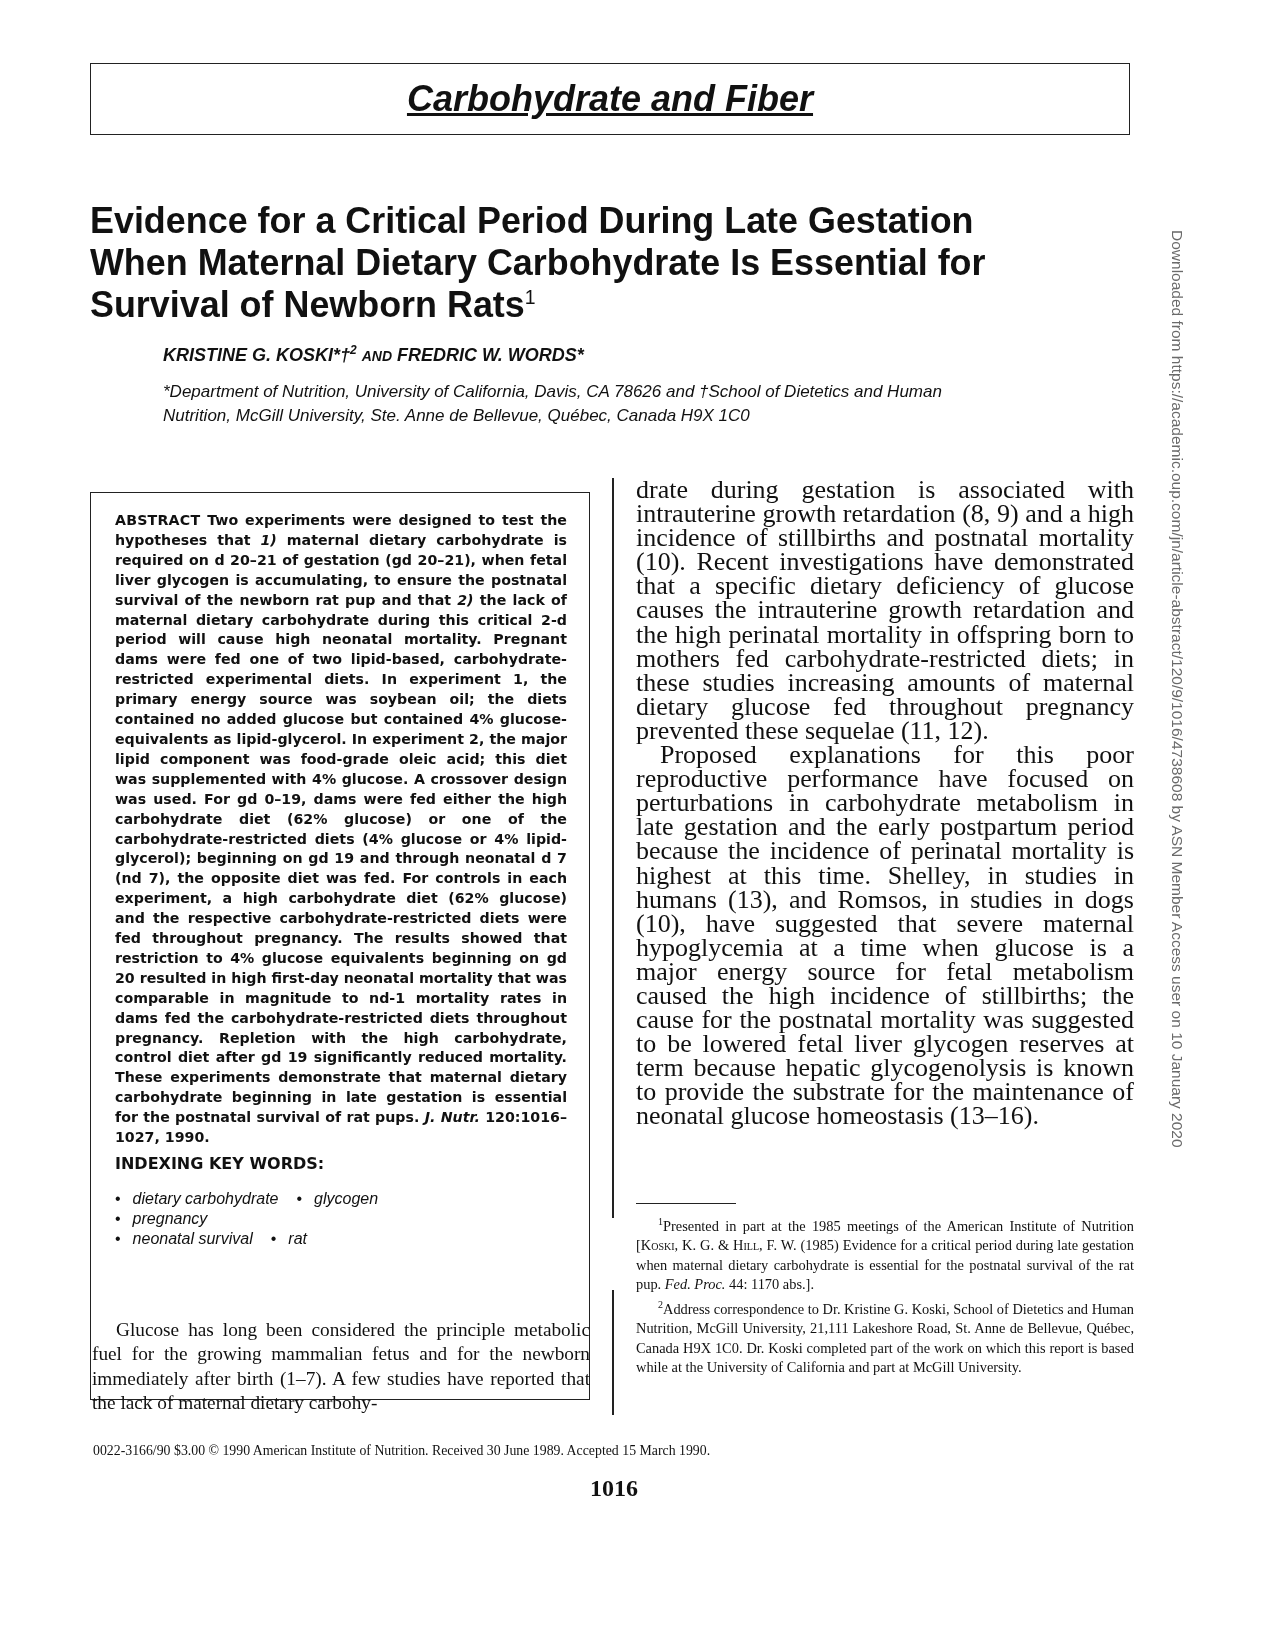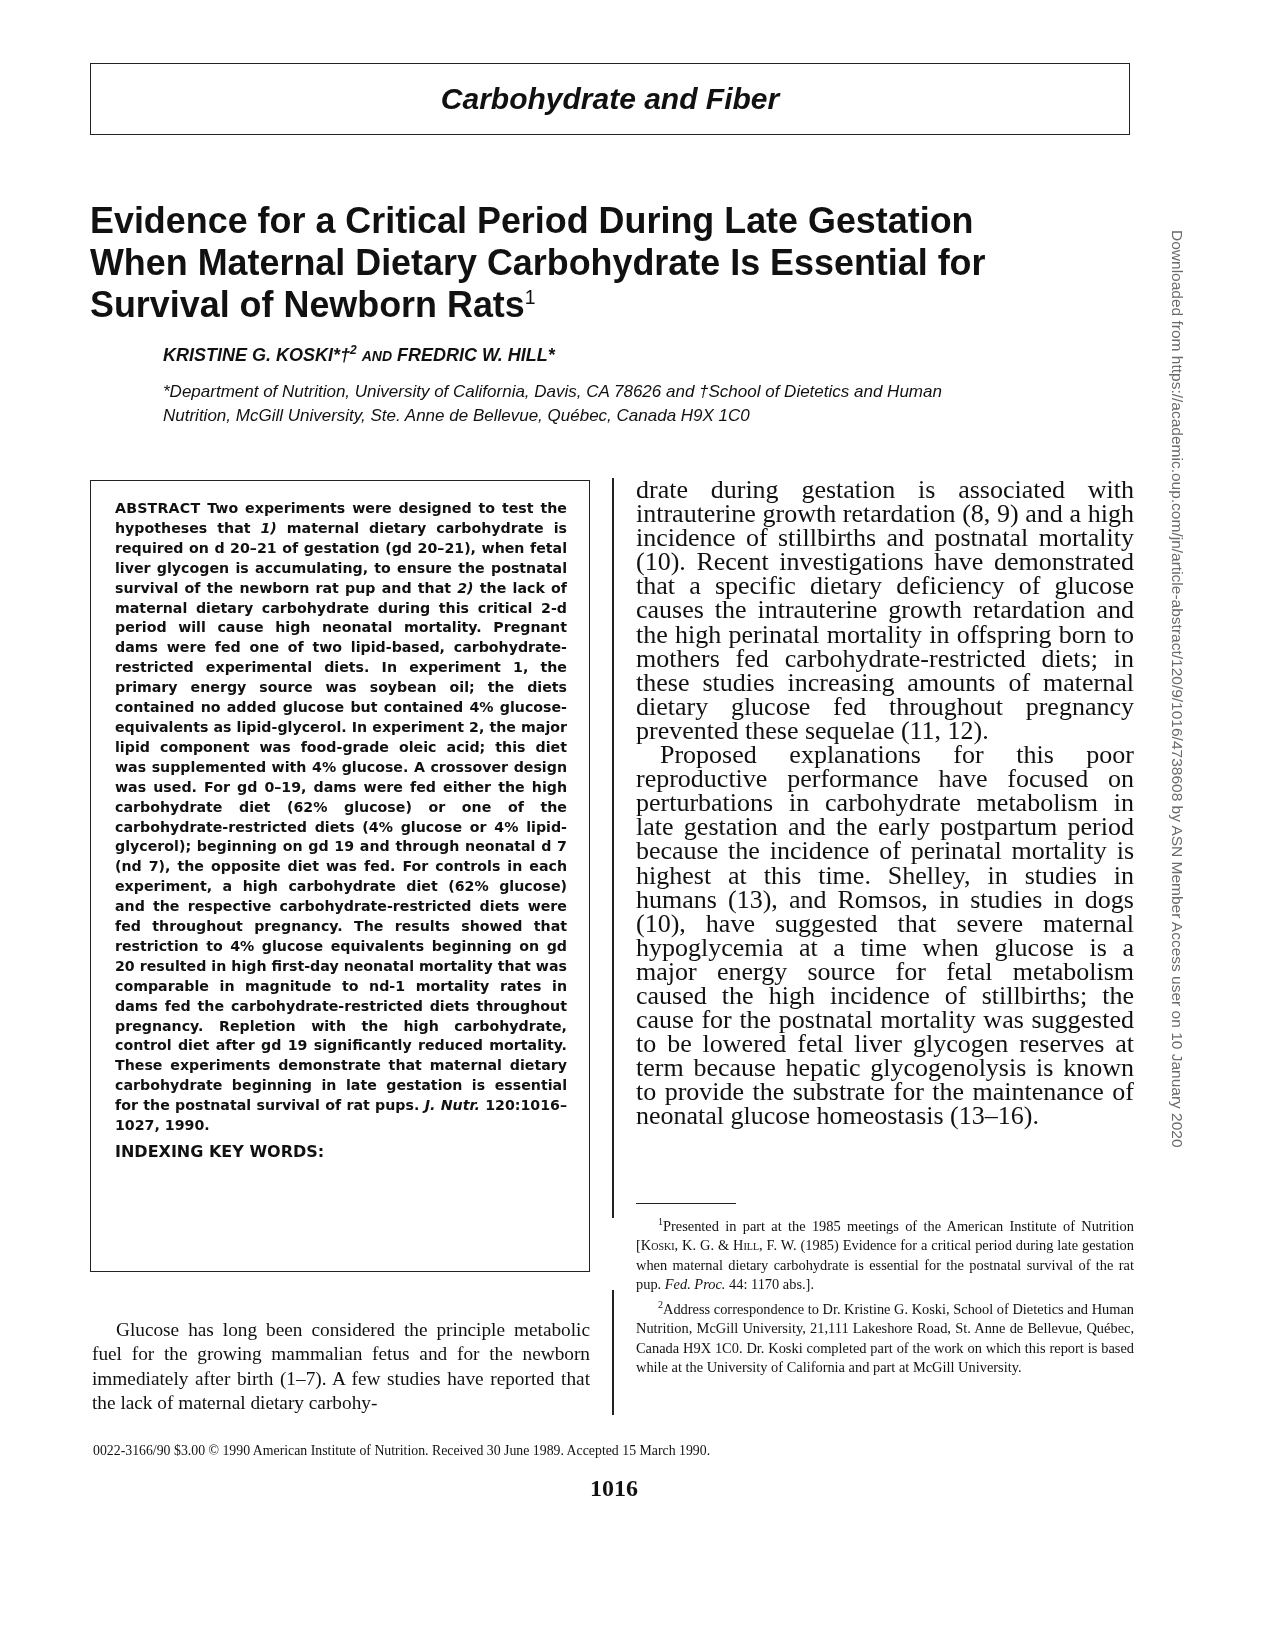--- a/index.html
+++ b/index.html
@@ -4,40 +4,40 @@
 <style>
   html, body { margin: 0; padding: 0; background: #ffffff; }
   body { width: 1275px; height: 1651px; position: relative; overflow: hidden; color: #111; }
   .section-box {
     position: absolute; left: 90px; top: 63px; width: 1040px; height: 72px;
     border: 1.5px solid #222; box-sizing: border-box;
     display: flex; align-items: center; justify-content: center;
   }
   .section-box span {
     font-family: "Liberation Sans", sans-serif; font-style: italic; font-weight: bold;
-    font-size: 30px; letter-spacing: 0px;
+    font-size: 36px; letter-spacing: 0px; text-decoration: underline;
   }
   .title {
     position: absolute; left: 90px; top: 200px; width: 1060px;
     font-family: "Liberation Sans", sans-serif; font-weight: bold; font-size: 37px;
     line-height: 42px; margin: 0; transform: scaleX(0.97); transform-origin: left top;
   }
   .title sup { font-size: 20px; font-weight: normal; vertical-align: super; line-height: 0; }
   .authors {
     position: absolute; left: 163px; top: 343px;
     font-family: "Liberation Sans", sans-serif; font-style: italic; font-weight: bold; font-size: 18px;
   }
   .authors .and { font-size: 14px; }
   .authors sup { font-size: 12px; }
   .affil {
     position: absolute; left: 163px; top: 380px; width: 960px;
     font-family: "Liberation Sans", sans-serif; font-style: italic; font-size: 17px; line-height: 24px;
   }
   .abstract-box {
-    position: absolute; left: 90px; top: 480px; width: 500px; height: 792px;
+    position: absolute; left: 90px; top: 492px; width: 500px; height: 908px;
     border: 1.5px solid #222; box-sizing: border-box; padding: 18px 22px 0 24px;
   }
   .abstract-text {
     font-family: "DejaVu Sans", sans-serif; font-weight: bold; font-size: 14.2px; line-height: 19.9px;
     text-align: justify; margin: 0;
   }
   .abstract-text .label { letter-spacing: 0.2px; }
   .abstract-text i { font-style: italic; }
   .kw-head {
     font-family: "DejaVu Sans", sans-serif; font-weight: bold; font-size: 16px;
@@ -91,32 +91,45 @@
 
 <h1 class="title">
   <span>Evidence for a Critical Period During Late Gestation</span><br>
   <span>When Maternal Dietary Carbohydrate Is Essential for</span><br>
   <span>Survival of Newborn Rats</span><sup>1</sup>
 </h1>
 
 <div class="authors">
   <span>KRISTINE G. KOSKI*†</span><sup>2</sup>
   <span class="and">AND</span>
-  <span>FREDRIC W. HILL*</span>
+  <span>FREDRIC W. WORDS*</span>
 </div>
 
 <div class="affil">
   <span>*Department of Nutrition, University of California, Davis, CA 78626 and †School of Dietetics and Human</span><br>
   <span>Nutrition, McGill University, Ste. Anne de Bellevue, Québec, Canada H9X 1C0</span>
 </div>
 
 <div class="abstract-box">
   <p class="abstract-text"><span class="label">ABSTRACT</span><span> Two experiments were designed to test the hypotheses that </span><i>1)</i><span> maternal dietary carbohydrate is required on d 20–21 of gestation (gd 20–21), when fetal liver glycogen is accumulating, to ensure the postnatal survival of the newborn rat pup and that </span><i>2)</i><span> the lack of maternal dietary carbohydrate during this critical 2-d period will cause high neonatal mortality. Pregnant dams were fed one of two lipid-based, carbohydrate-restricted experimental diets. In experiment 1, the primary energy source was soybean oil; the diets contained no added glucose but contained 4% glucose-equivalents as lipid-glycerol. In experiment 2, the major lipid component was food-grade oleic acid; this diet was supplemented with 4% glucose. A crossover design was used. For gd 0–19, dams were fed either the high carbohydrate diet (62% glucose) or one of the carbohydrate-restricted diets (4% glucose or 4% lipid-glycerol); beginning on gd 19 and through neonatal d 7 (nd 7), the opposite diet was fed. For controls in each experiment, a high carbohydrate diet (62% glucose) and the respective carbohydrate-restricted diets were fed throughout pregnancy. The results showed that restriction to 4% glucose equivalents beginning on gd 20 resulted in high first-day neonatal mortality that was comparable in magnitude to nd-1 mortality rates in dams fed the carbohydrate-restricted diets throughout pregnancy. Repletion with the high carbohydrate, control diet after gd 19 significantly reduced mortality. These experiments demonstrate that maternal dietary carbohydrate beginning in late gestation is essential for the postnatal survival of rat pups.  </span><i>J. Nutr.</i><span> 120:1016–1027, 1990.</span></p>
 
   <div class="kw-head">INDEXING KEY WORDS:</div>
+  <div class="kw-list">
+    <div class="kw-row">
+      <span class="kw-item">dietary carbohydrate</span>
+      <span class="kw-item">glycogen</span>
+    </div>
+    <div class="kw-row">
+      <span class="kw-item">pregnancy</span>
+    </div>
+    <div class="kw-row">
+      <span class="kw-item">neonatal survival</span>
+      <span class="kw-item">rat</span>
+    </div>
+  </div>
 </div>
 
 <div class="body-left">
   <p>Glucose has long been considered the principle metabolic fuel for the growing mammalian fetus and for the newborn immediately after birth (1–7). A few studies have reported that the lack of maternal dietary carbohy-</p>
 </div>
 
 <div class="col-rule" style="top:478px;height:740px;"></div>
 <div class="col-rule" style="top:1290px;height:125px;"></div>
 
 <div class="body-right">

